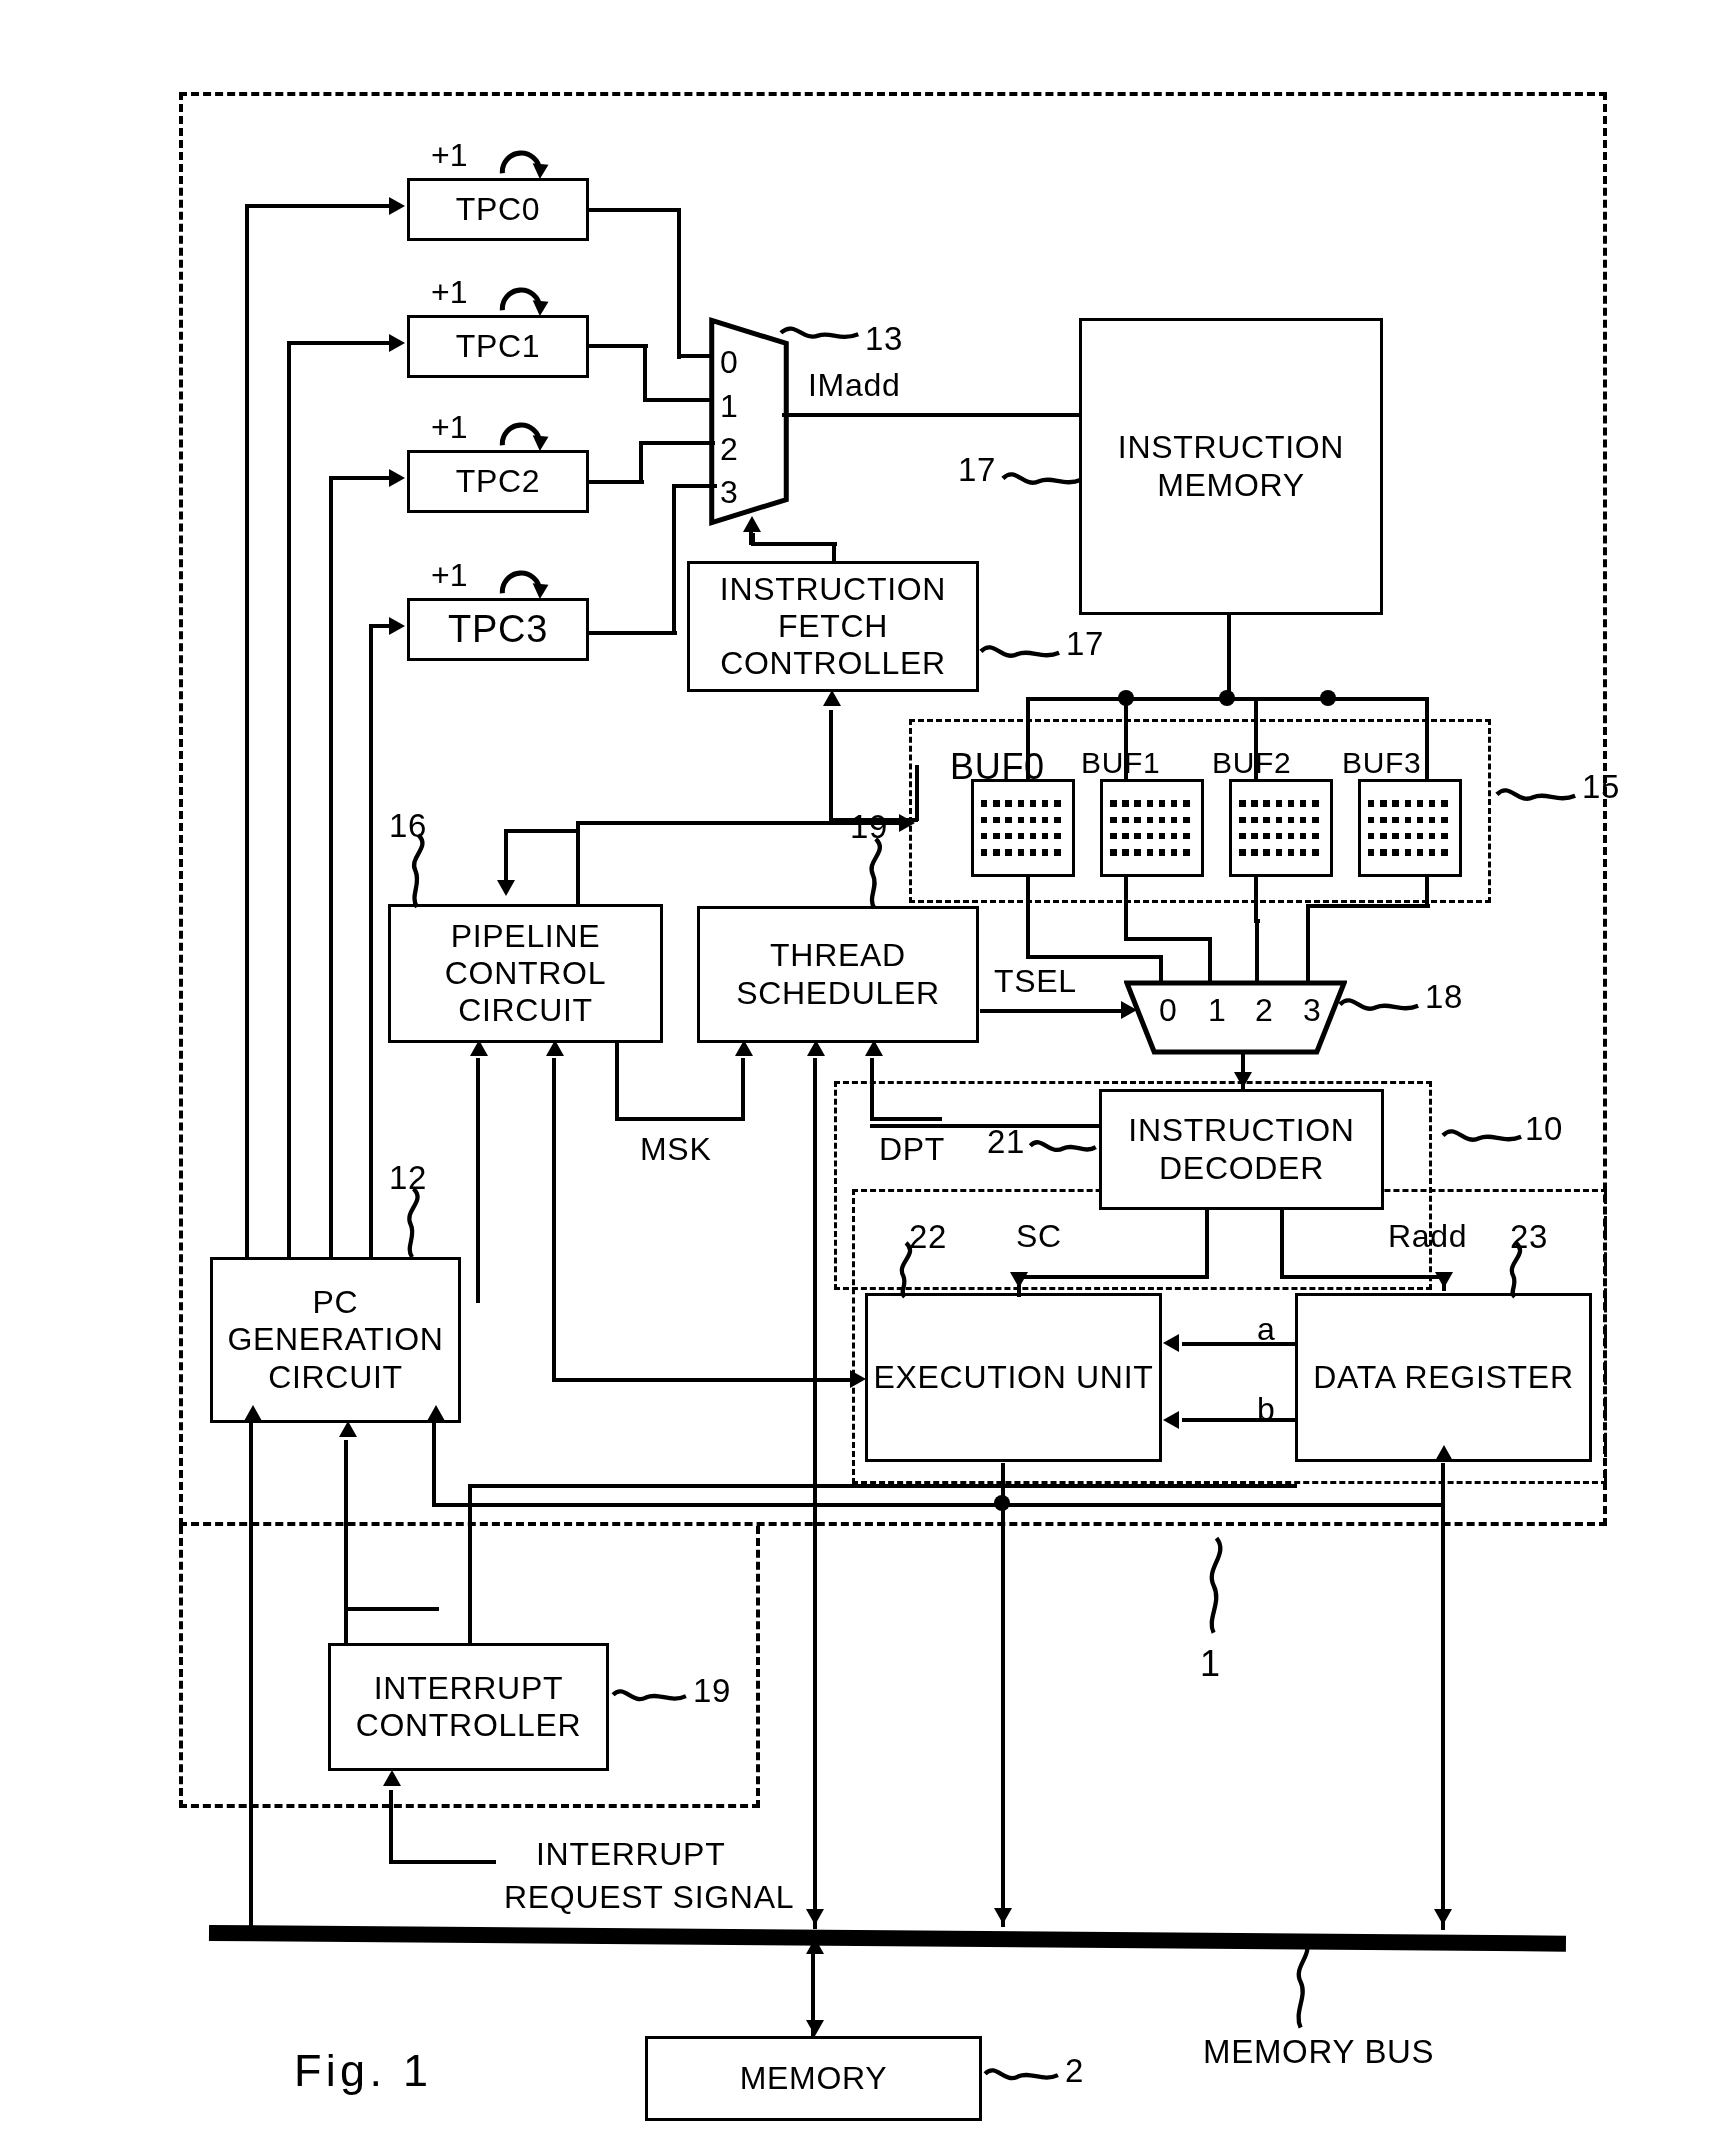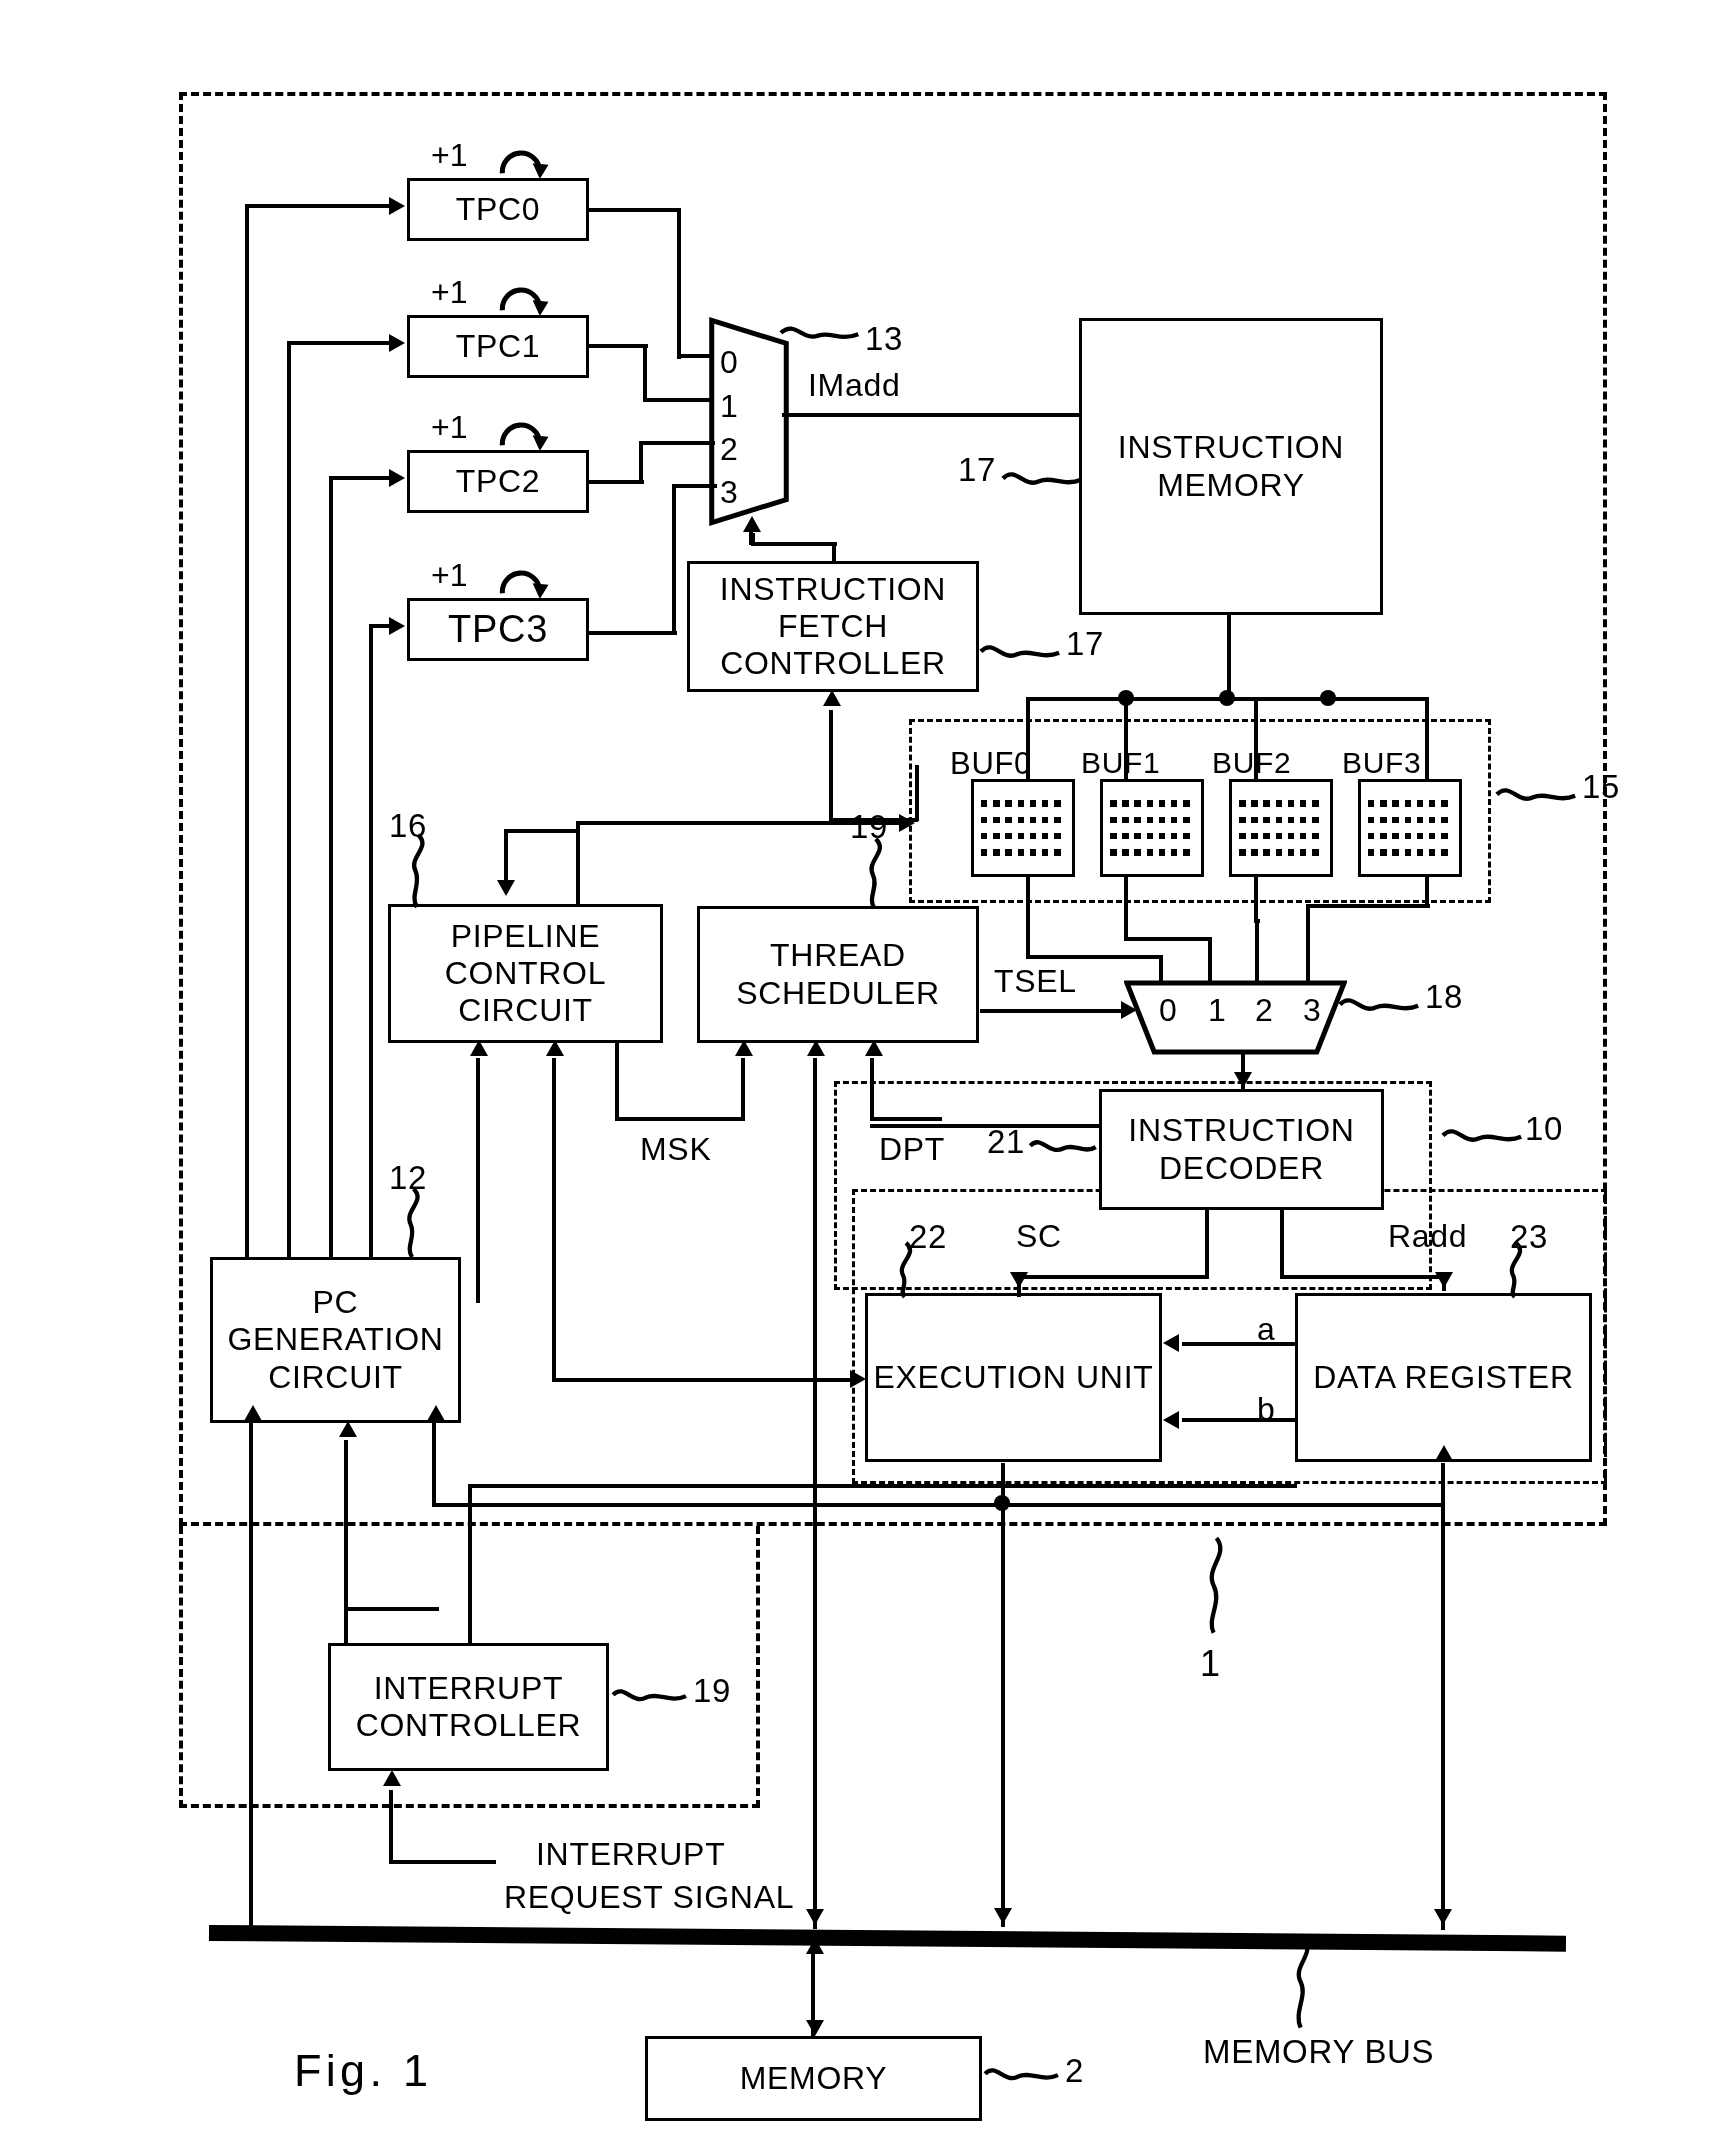--- a/index.html
+++ b/index.html
@@ -165,21 +165,21 @@
     <span class="ln">FETCH</span>
     <span class="ln">CONTROLLER</span>
   </div>
   <svg class="squig" style="left:978px;top:634px;" width="84" height="42" viewBox="0 0 116 58">
     <path d="M4 24 C22 6 32 38 54 28 C72 20 88 36 112 26" fill="none" stroke="#000" stroke-width="6"></path>
   </svg>
   <div class="refnum" style="left:1066px;top:625px;">17</div>
 
   <div class="dashed thin" style="left:909px;top:719px;width:582px;height:184px;"></div>
 
-  <div class="txt" style="left:950px;top:746px;font-size:31px;">BUF0</div>
+  <div class="txt" style="left:950px;top:746px;font-size:36px;">BUF0</div>
   <div class="txt" style="left:1081px;top:746px;font-size:30px;">BUF1</div>
   <div class="txt" style="left:1212px;top:746px;font-size:30px;">BUF2</div>
   <div class="txt" style="left:1342px;top:746px;font-size:30px;">BUF3</div>
 
   <div class="buf" style="left:971px;top:779px;width:104px;height:98px;">
     <div class="stripe"></div>
     <div class="stripe"></div>
     <div class="stripe"></div>
     <div class="stripe"></div>
   </div>

